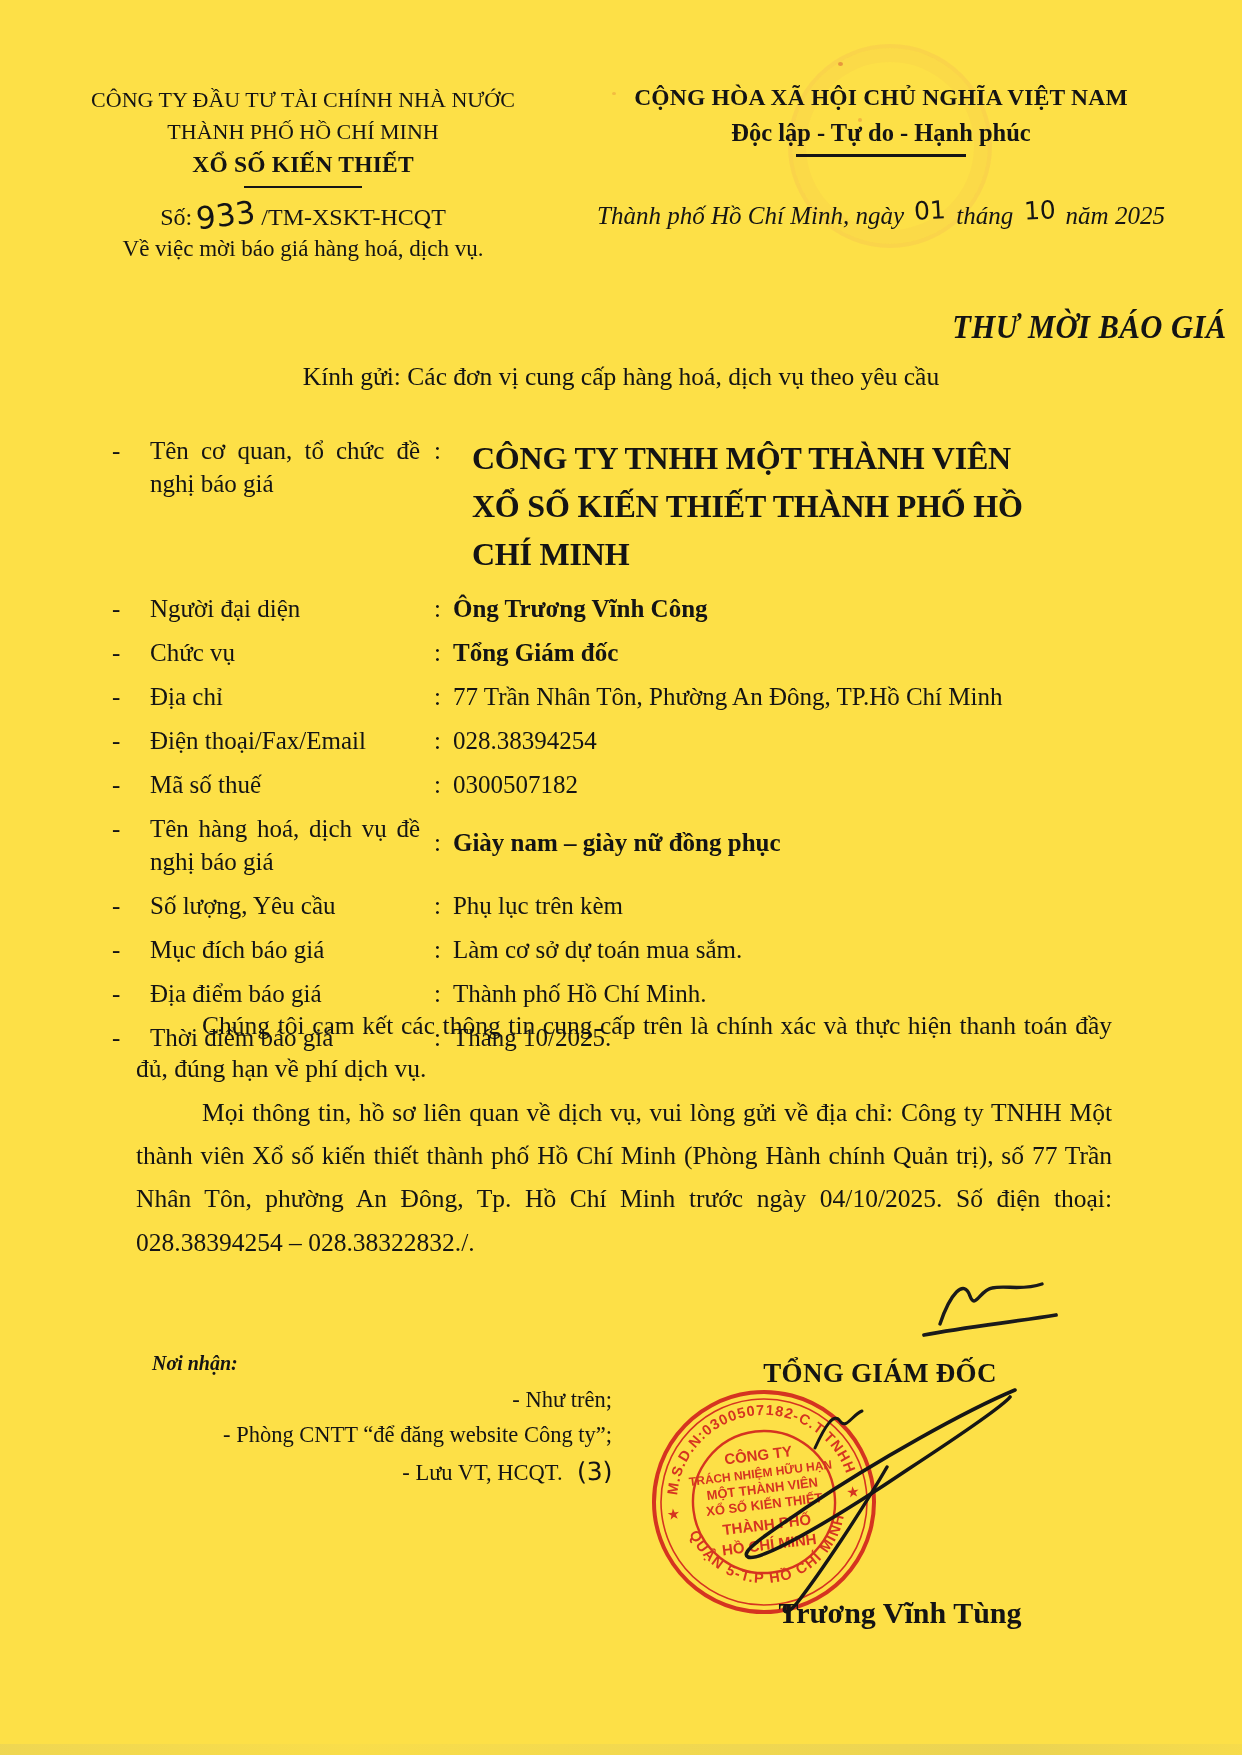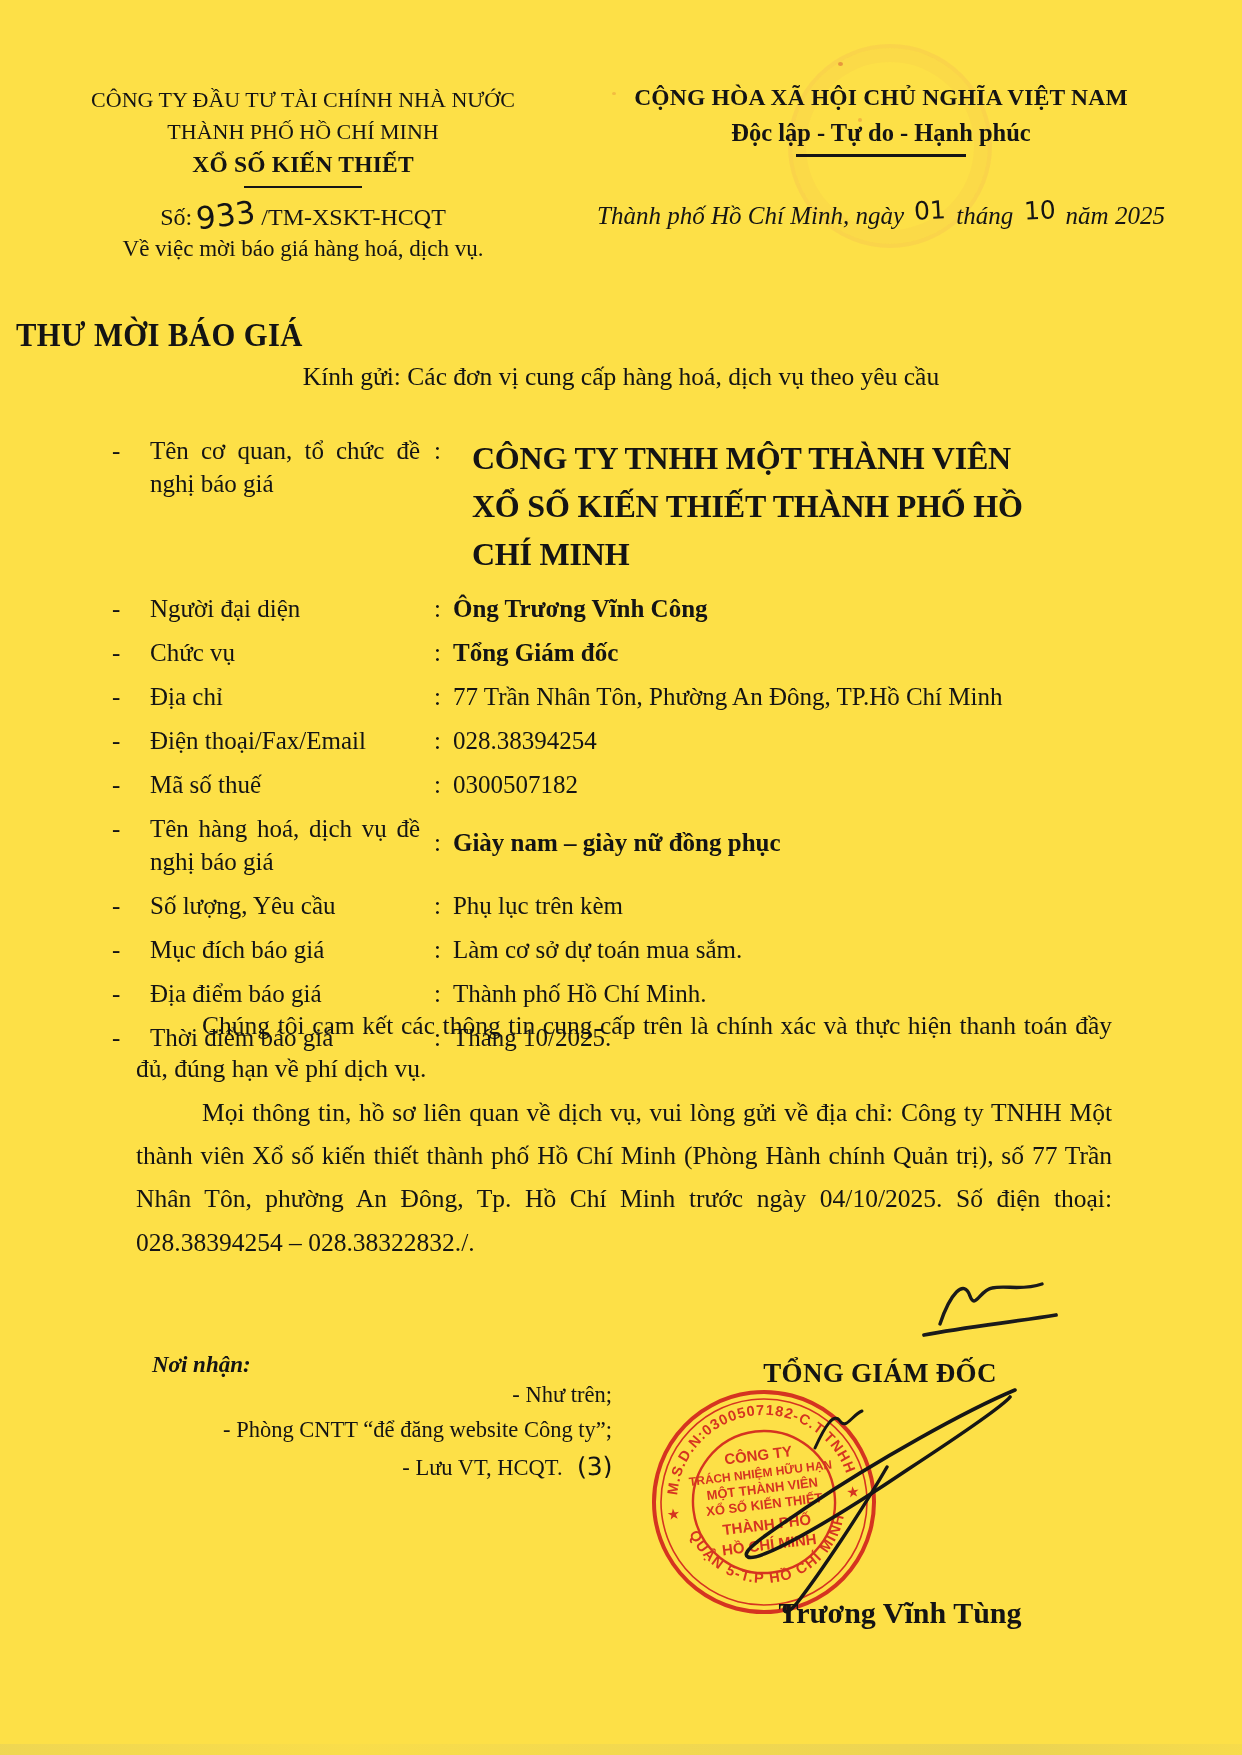--- a/index.html
+++ b/index.html
@@ -27,42 +27,42 @@
   .hand-docno { font-size:31px; transform:rotate(-7deg); margin:0 6px 0 4px; position:relative; top:1px; font-weight:400; }
   .hand-date  { font-size:25px; transform:rotate(-3deg); position:relative; top:-5px; margin:0 4px; }
   .hand-count { font-size:25px; margin-left:14px; transform:rotate(-2deg); }
 
   
   .ghost-stamp { position:absolute; left:788px; top:44px; width:196px; height:196px; border-radius:50%;
     border:4px solid rgba(225,110,104,.10); box-shadow: inset 0 0 0 14px rgba(225,110,104,.05); }
   .speck { position:absolute; border-radius:50%; background:rgba(205,50,45,.40); }
 
   
-  .title { position:absolute; left:0; top:316px; width:100%; text-align:left; }
+  .title { position:absolute; left:0; top:308px; width:100%; text-align:right;font-style:italic; }
   .title > span { display:inline-block; font-size:34px; font-weight:bold; transform:scaleX(.90); letter-spacing:.5px; }
   .greeting { position:absolute; left:0; top:362px; width:100%; text-align:center; font-size:25.5px; }
 
   
   .fields { position:absolute; left:112px; top:434px; width:1024px; font-size:25px; }
   .frow { display:grid; grid-template-columns:38px 284px 1fr; align-items:start; margin-bottom:11px; line-height:1.32; }
   .flabel { text-align:justify; padding-right:14px; }
   .fval .colon { margin-right:12px; }
   .v-company { font-weight:bold; font-size:32px; line-height:1.5; letter-spacing:-.2px; display:inline-block; max-width:592px; vertical-align:top;margin-left:19px; }
   .v-bold { font-weight:bold; }
   .frow.tall { margin-bottom:14px; }
 
   
   .paras { position:absolute; left:136px; top:1004px; width:976px; }
   .paras p { margin:0; text-align:justify; text-indent:66px; font-size:25.5px; line-height:1.70; }
 
   .sig-initial { position:absolute; left:922px; top:1272px; z-index:4; }
 
   
   .noi-nhan { position:absolute; left:152px; top:1352px; width:460px; }
-  .noi-nhan .nn-head { font-size:23px; font-weight:bold; font-style:italic; margin-bottom:0; }
+  .noi-nhan .nn-head { font-size:20px; font-weight:bold; font-style:italic; margin-bottom:8px; }
   .noi-nhan .nn-item { font-size:22.5px; line-height:1.55;text-align:right; }
 
   .signer-title { position:absolute; left:690px; top:1358px; width:380px; text-align:center;
     font-size:27px; font-weight:bold; letter-spacing:.3px; z-index:3; }
   .stamp-wrap { position:absolute; left:648px; top:1386px; z-index:1; opacity:.93; }
   .big-sig { position:absolute; left:655px; top:1370px; z-index:2; }
   .signer-name { position:absolute; left:700px; top:1596px; width:400px; text-align:center;
     font-size:30px; font-weight:bold; z-index:3; }
 
   .scan-bottom { position:absolute; left:0; bottom:0; width:100%; height:11px;

